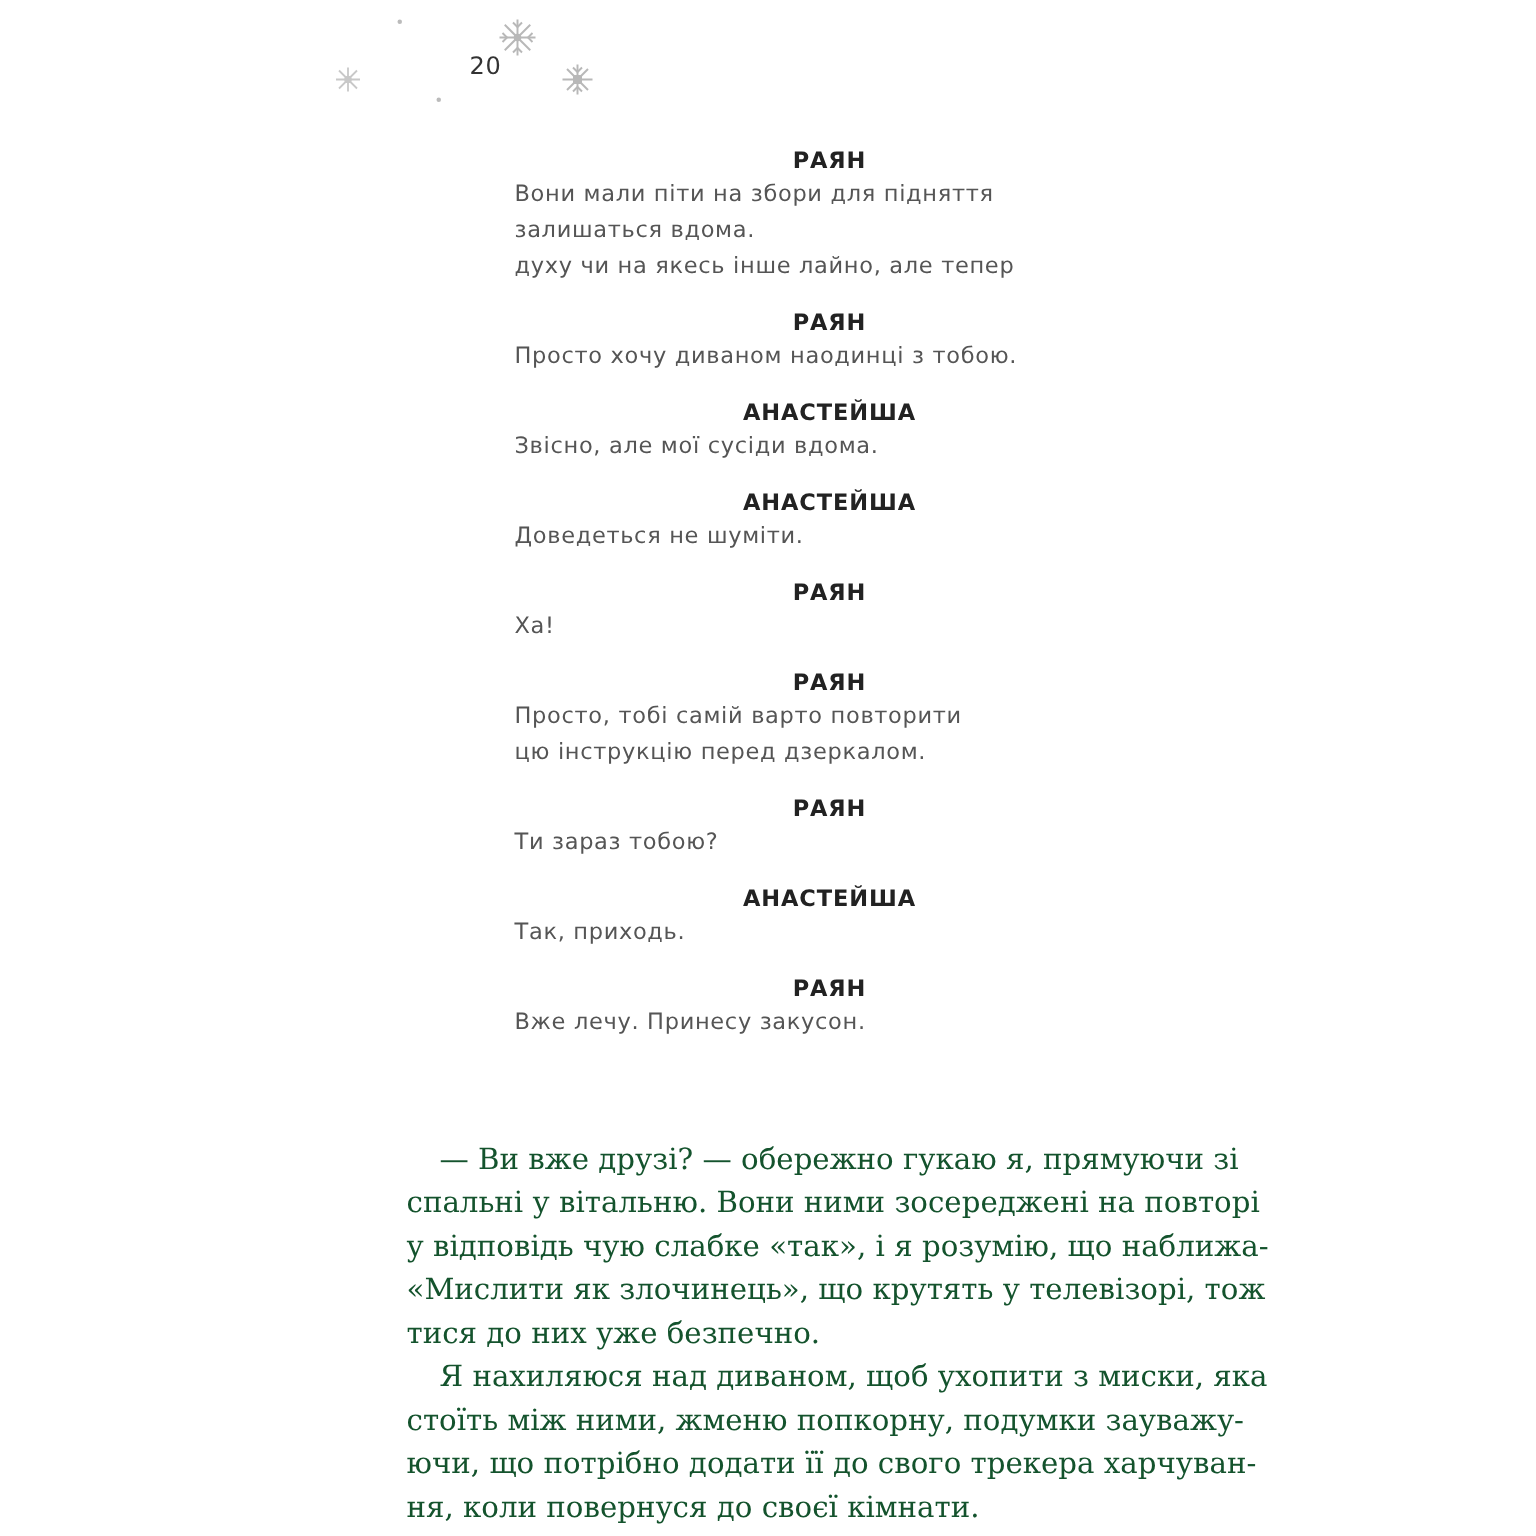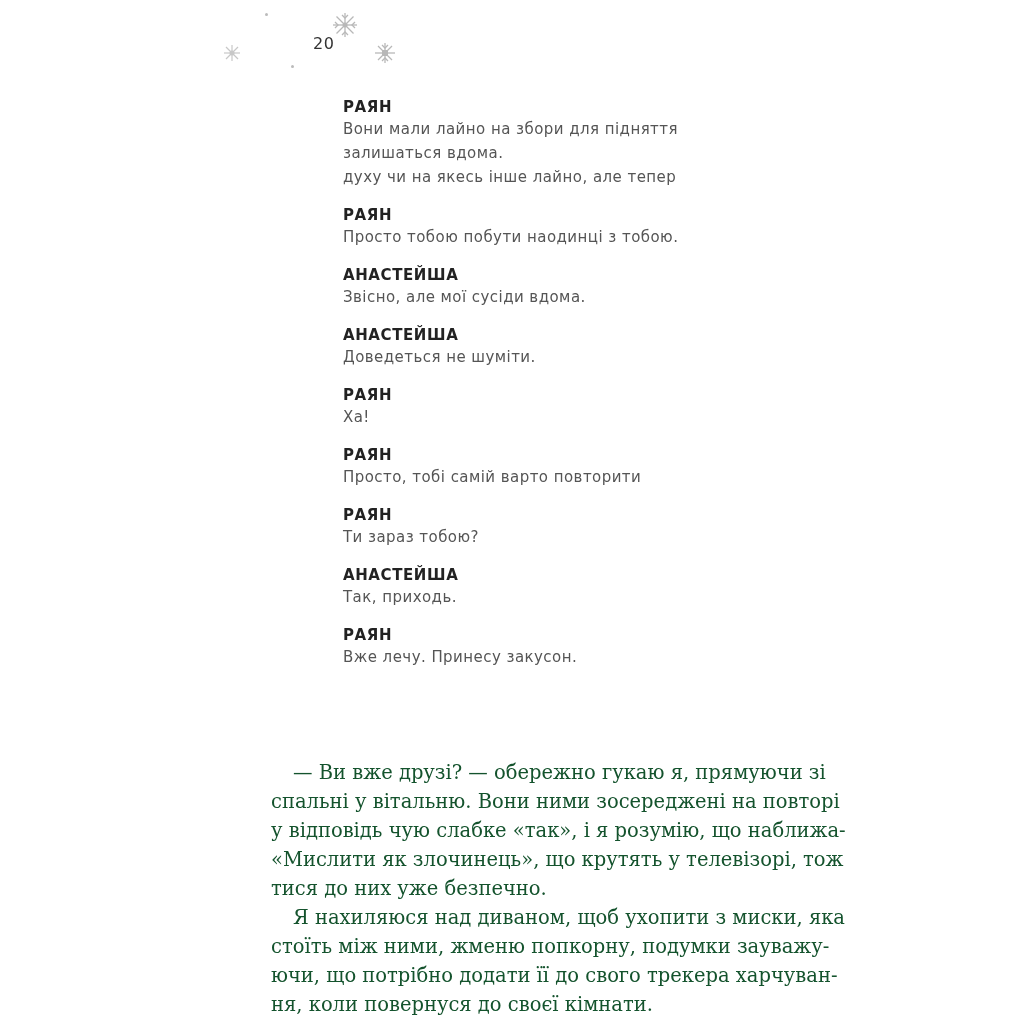--- a/index.html
+++ b/index.html
@@ -9,21 +9,21 @@
     font-family:"DejaVu Sans", sans-serif; font-size:16px; color:#333;
     letter-spacing:0.5px;
     margin-left:45px;
   }
   .flake { position:absolute; }
   .dot { position:absolute; width:3px; height:3px; border-radius:50%; background:#bbb; }
   .dialogue { position:absolute; left:343px; top:97px; width:420px; }
   .entry { margin-bottom:16px; }
   .speaker {
     font-family:"DejaVu Sans", sans-serif; font-weight:bold; font-size:15px;
-    color:#222; letter-spacing:0.6px; line-height:20px; height:20px;
+    color:#222; letter-spacing:0.6px; line-height:20px; height:20px;text-align:center;
   }
   .line {
     font-family:"DejaVu Sans", sans-serif; font-size:15px; color:#555;
     line-height:24px; letter-spacing:0.45px; white-space:nowrap;
   }
   .prose {
     position:absolute; left:271px; top:758px; width:530px;
     font-family:"DejaVu Serif", serif; font-size:19.5px; color:#14532d;
     line-height:29px;
   }
@@ -70,43 +70,44 @@
     <rect x="-3" y="-3" width="6" height="6" fill="#b8b8b8"></rect>
   </svg>
   <div class="dot" style="left:265px;top:13px"></div>
   <div class="dot" style="left:291px;top:65px"></div>
 
   <div class="page-num">20</div>
 
   <div class="dialogue">
     <div class="entry">
       <div class="speaker">РАЯН</div>
-      <div class="line">Вони мали лайно на збори для підняття</div>
+      <div class="line">Вони мали піти на збори для підняття</div>
       <div class="line">залишаться вдома.</div>
       <div class="line">духу чи на якесь інше лайно, але тепер</div>
     </div>
     <div class="entry">
       <div class="speaker">РАЯН</div>
-      <div class="line">Просто тобою побути наодинці з тобою.</div>
+      <div class="line">Просто хочу диваном наодинці з тобою.</div>
     </div>
     <div class="entry">
       <div class="speaker">АНАСТЕЙША</div>
       <div class="line">Звісно, але мої сусіди вдома.</div>
     </div>
     <div class="entry">
       <div class="speaker">АНАСТЕЙША</div>
       <div class="line">Доведеться не шуміти.</div>
     </div>
     <div class="entry">
       <div class="speaker">РАЯН</div>
       <div class="line">Ха!</div>
     </div>
     <div class="entry">
       <div class="speaker">РАЯН</div>
       <div class="line">Просто, тобі самій варто повторити</div>
+      <div class="line">цю інструкцію перед дзеркалом.</div>
     </div>
     <div class="entry">
       <div class="speaker">РАЯН</div>
       <div class="line">Ти зараз тобою?</div>
     </div>
     <div class="entry">
       <div class="speaker">АНАСТЕЙША</div>
       <div class="line">Так, приходь.</div>
     </div>
     <div class="entry">

